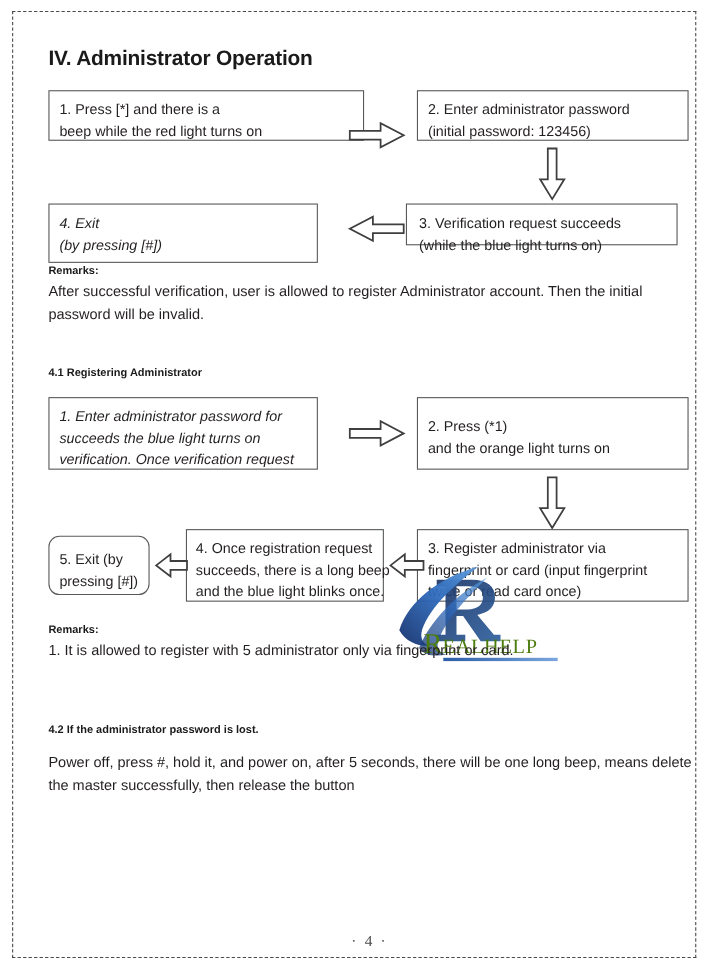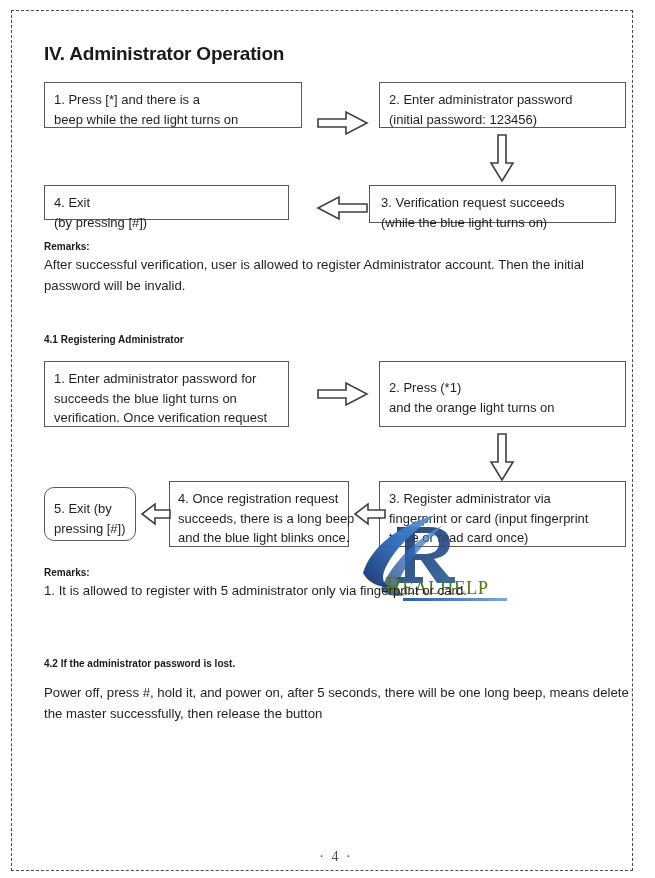--- a/index.html
+++ b/index.html
@@ -132,21 +132,21 @@
   }
 </style>
 </head>
 <body>
 
 <div id="page">
   <div id="content">
 
     <h1 class="h1">IV. Administrator Operation</h1>
 
-    <div class="fbox" style="left:9px; top:53px; width:258px; height:46px;">
+    <div class="fbox" style="left:9px; top:53px; width:287px; height:46px;">
       <span>1. Press [*] and there is a</span>
       <span>beep while the red light turns on</span>
     </div>
 
     <div class="arrow" style="left:281px; top:79px;">
       <svg width="54" height="30" viewBox="0 0 54 30">
         <polygon points="2,11 30,11 30,4 51,15 30,26 30,19 2,19" fill="#ffffff" stroke="#3f3f3f" stroke-width="1.6" stroke-linejoin="miter"></polygon>
       </svg>
     </div>
 
@@ -165,33 +165,33 @@
       <span>3. Verification request succeeds</span>
       <span>(while the blue light turns on)</span>
     </div>
 
     <div class="arrow" style="left:281px; top:164px;">
       <svg width="54" height="30" viewBox="0 0 54 30">
         <polygon points="51,11 23,11 23,4 2,15 23,26 23,19 51,19" fill="#ffffff" stroke="#3f3f3f" stroke-width="1.6" stroke-linejoin="miter"></polygon>
       </svg>
     </div>
 
-    <div class="fbox" style="left:9px; top:156px; width:245px; height:35px;">
+    <div class="fbox" style="left:9px; top:156px; width:245px; height:54px;font-style:italic;">
       <span>4. Exit</span>
       <span>(by pressing [#])</span>
     </div>
 
     <div style="position:absolute; left:9px; top:212px; width:588px;">
       <div class="h2">Remarks:</div>
       <div class="body-text" style="margin-top:2px;">After successful verification, user is allowed to register Administrator account. Then the initial password will be invalid.</div>
     </div>
 
     <div class="h2" style="position:absolute; left:9px; top:305px;">4.1 Registering Administrator</div>
 
-    <div class="fbox wrap" style="left:9px; top:332px; width:245px; height:66px;">
+    <div class="fbox wrap" style="left:9px; top:332px; width:245px; height:66px;font-style:italic;">
       <span>1. Enter administrator password for</span>
       <span>succeeds the blue light turns on</span>
       <span>verification. Once verification request</span>
     </div>
 
     <div class="arrow" style="left:281px; top:350px;">
       <svg width="54" height="30" viewBox="0 0 54 30">
         <polygon points="2,11 30,11 30,4 51,15 30,26 30,19 2,19" fill="#ffffff" stroke="#3f3f3f" stroke-width="1.6" stroke-linejoin="miter"></polygon>
       </svg>
     </div>

